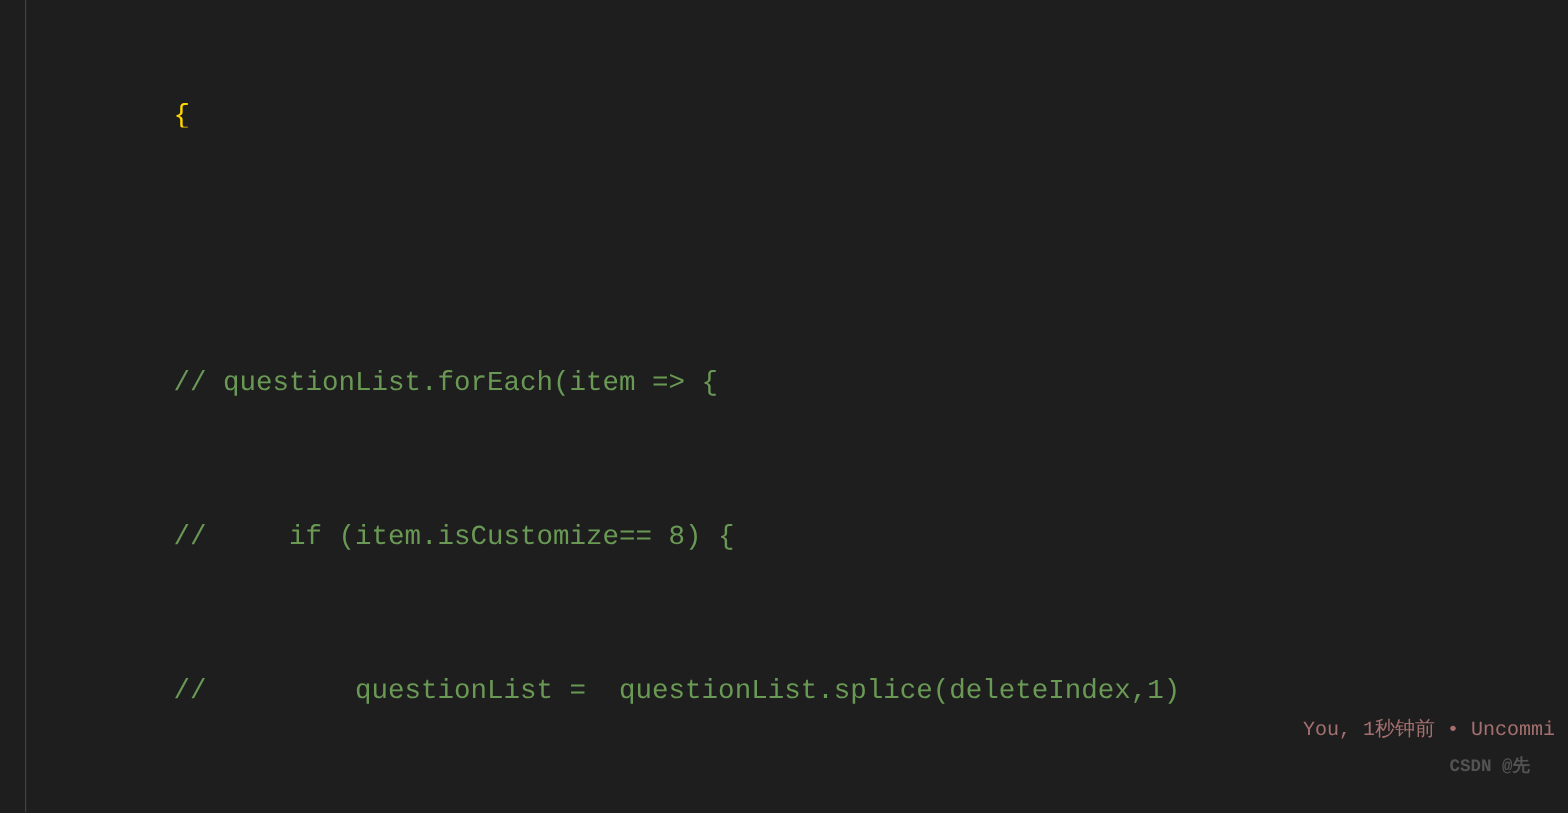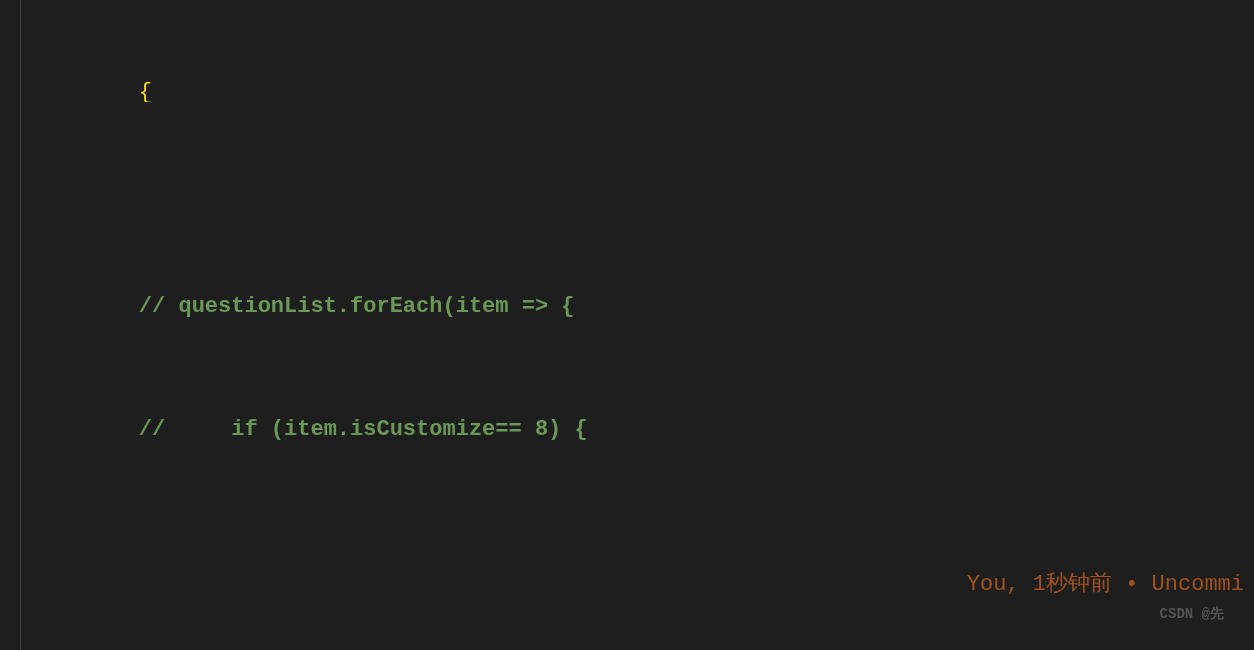--- a/index.html
+++ b/index.html
@@ -49,28 +49,28 @@
     }
     .line {
       height: 41px;
       display: flex;
       align-items: center;
       position: relative;
     }
     .line-content {
       padding-left: 0;
     }
-    .comment { color: #6a9955; font-weight: bold; }
+    .comment { color: #6a9955; }
     .brace-yellow { color: #ffd700; }
     .git-annotation {
       position: absolute;
       right: 10px;
       bottom: 45px;
-      color: #f97316;
-      font-size: 22px;
+      color: #fca5a5;
+      font-size: 16px;
       opacity: 0.6;
     }
     .watermark {
       position: absolute;
       right: 30px;
       bottom: 15px;
       color: #888;
       font-size: 14px;
       opacity: 0.5;
       font-weight: bold;
@@ -95,20 +95,23 @@
     <div class="line top-fragment">
       <span class="line-content">         <span class="brace-yellow">{</span></span>
     </div>
     <div class="line" style="height:20px;"></div>
     <div class="line">
       <span class="line-content">         <span class="comment">// questionList.forEach(item =&gt; {</span></span>
     </div>
     <div class="line">
       <span class="line-content">         <span class="comment">//     if (item.isCustomize== 8) {</span></span>
     </div>
+    <div class="line">
+      <span class="line-content">         <span class="comment">//         questionList =  questionList.splice(deleteIndex,1)</span></span>
+    </div>
     
     
     
     
     
     
     
     
     
     

